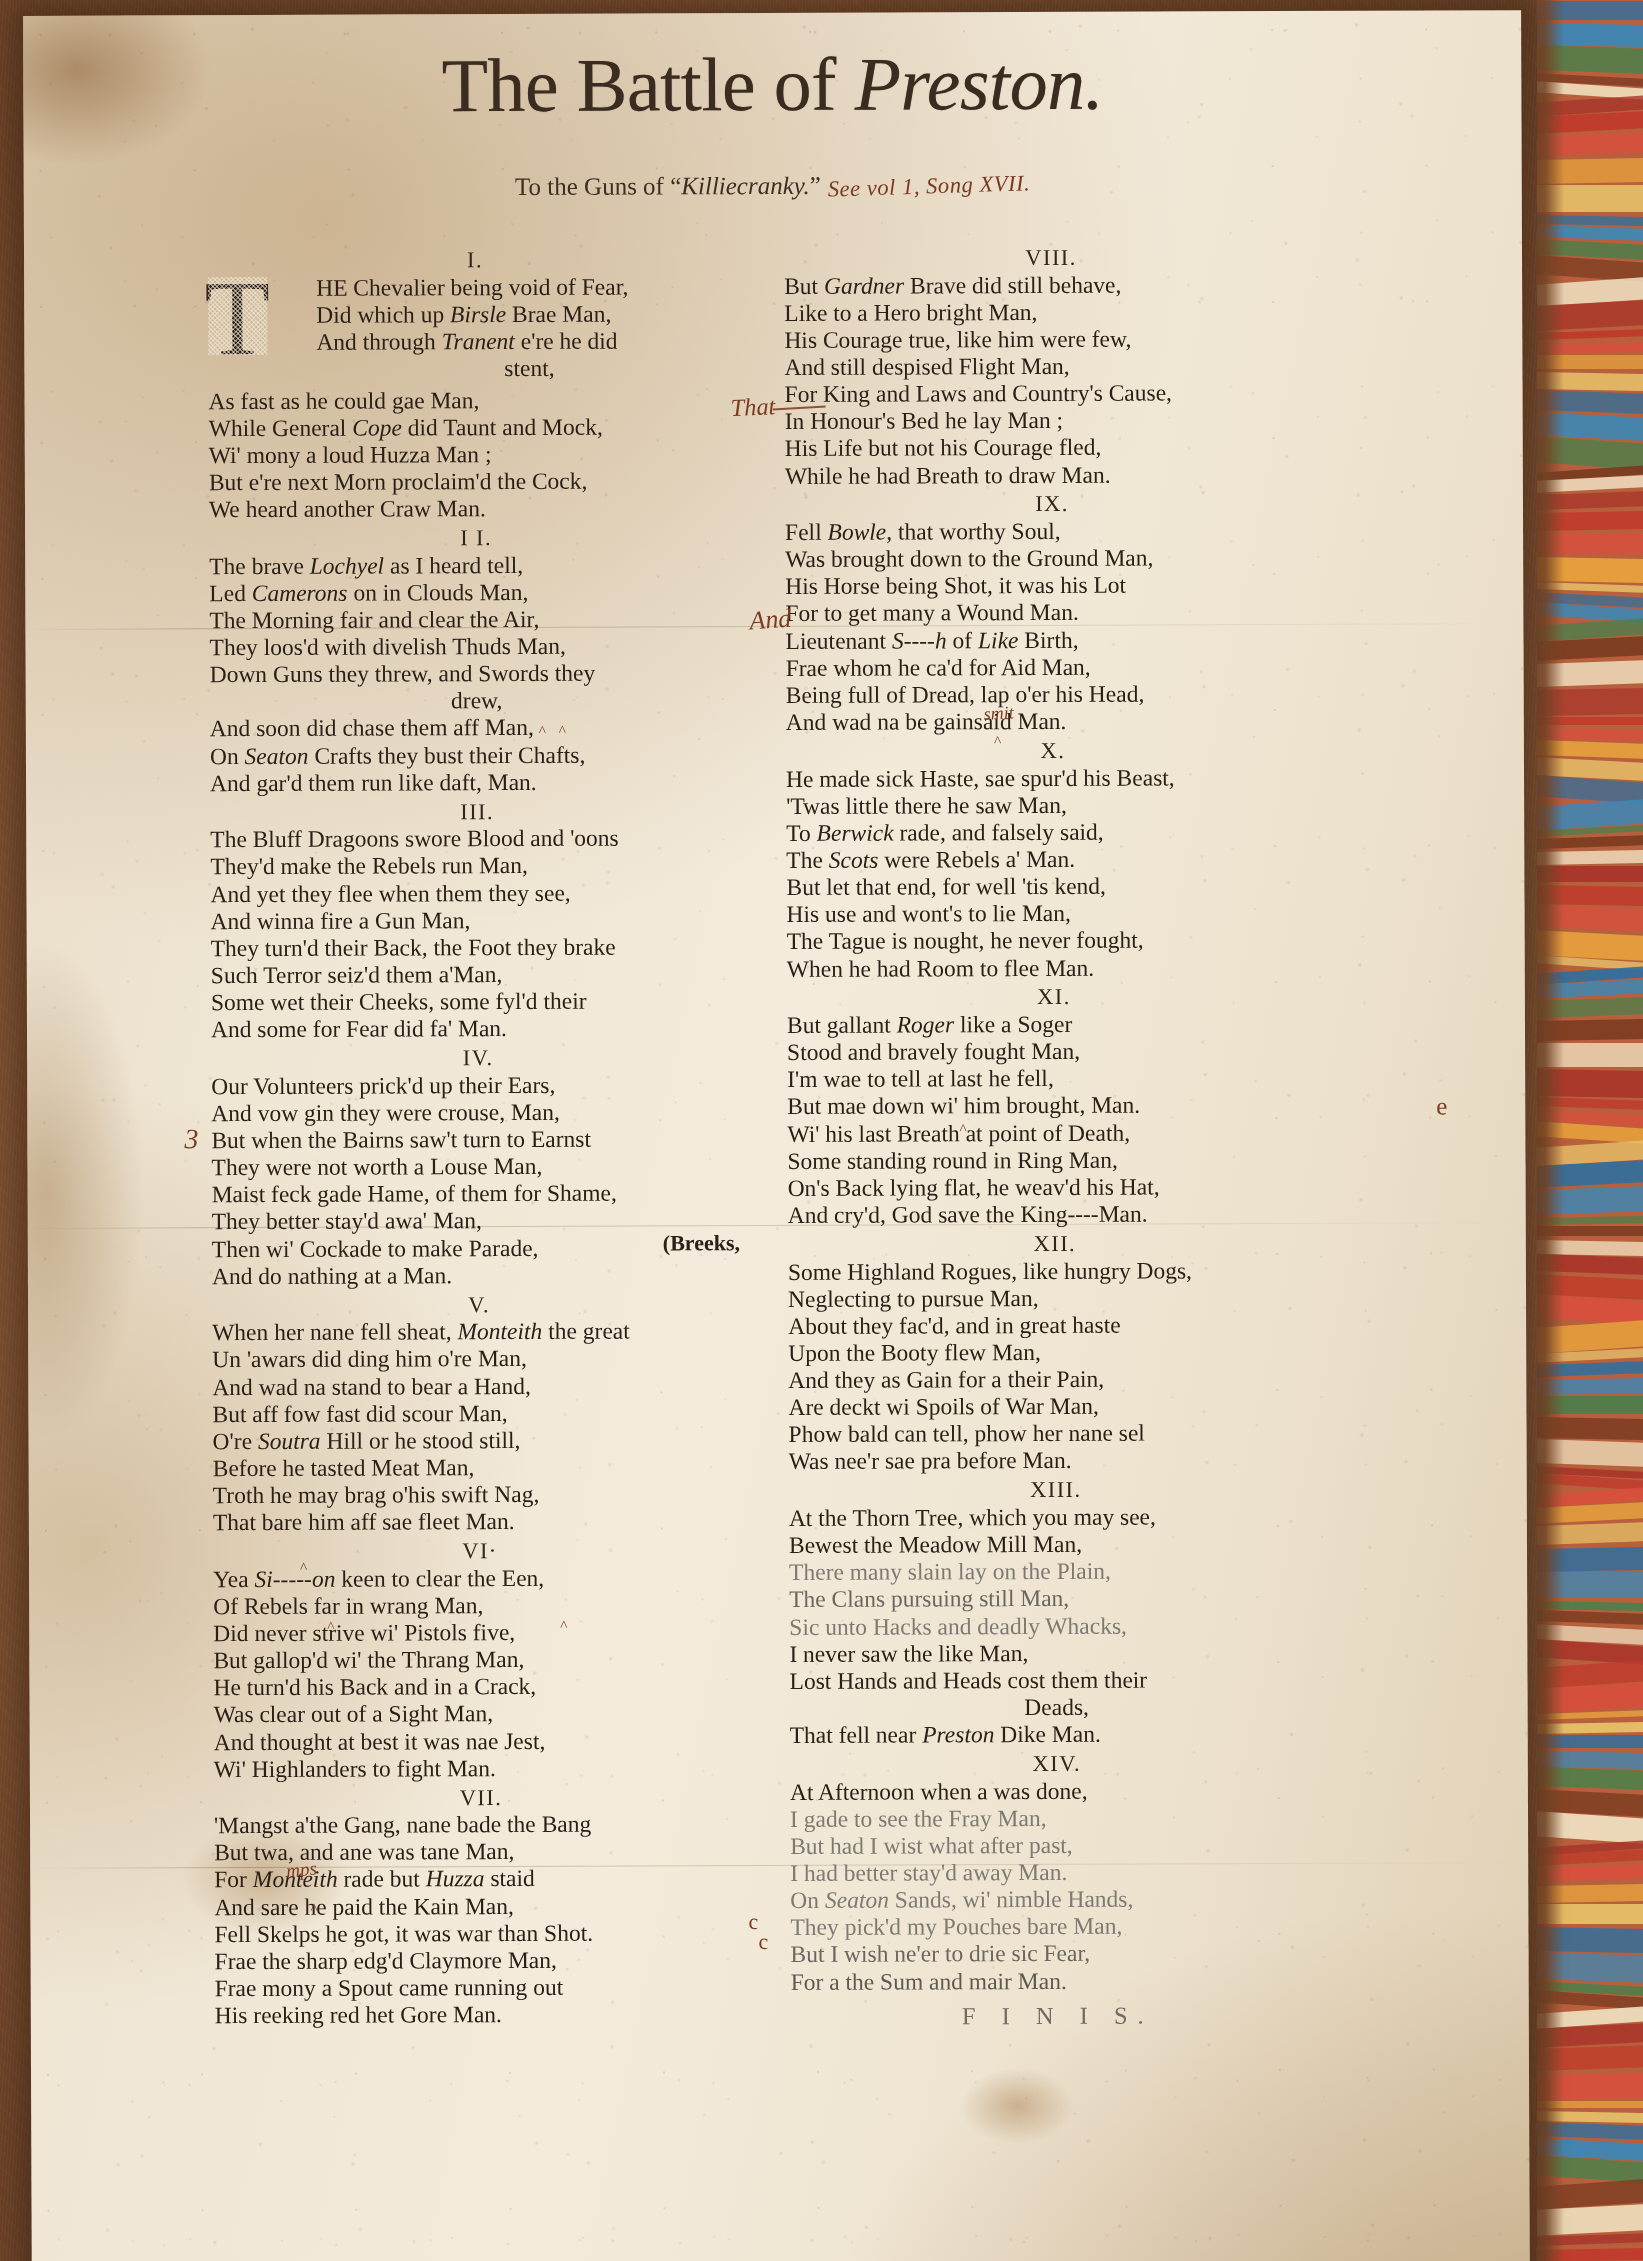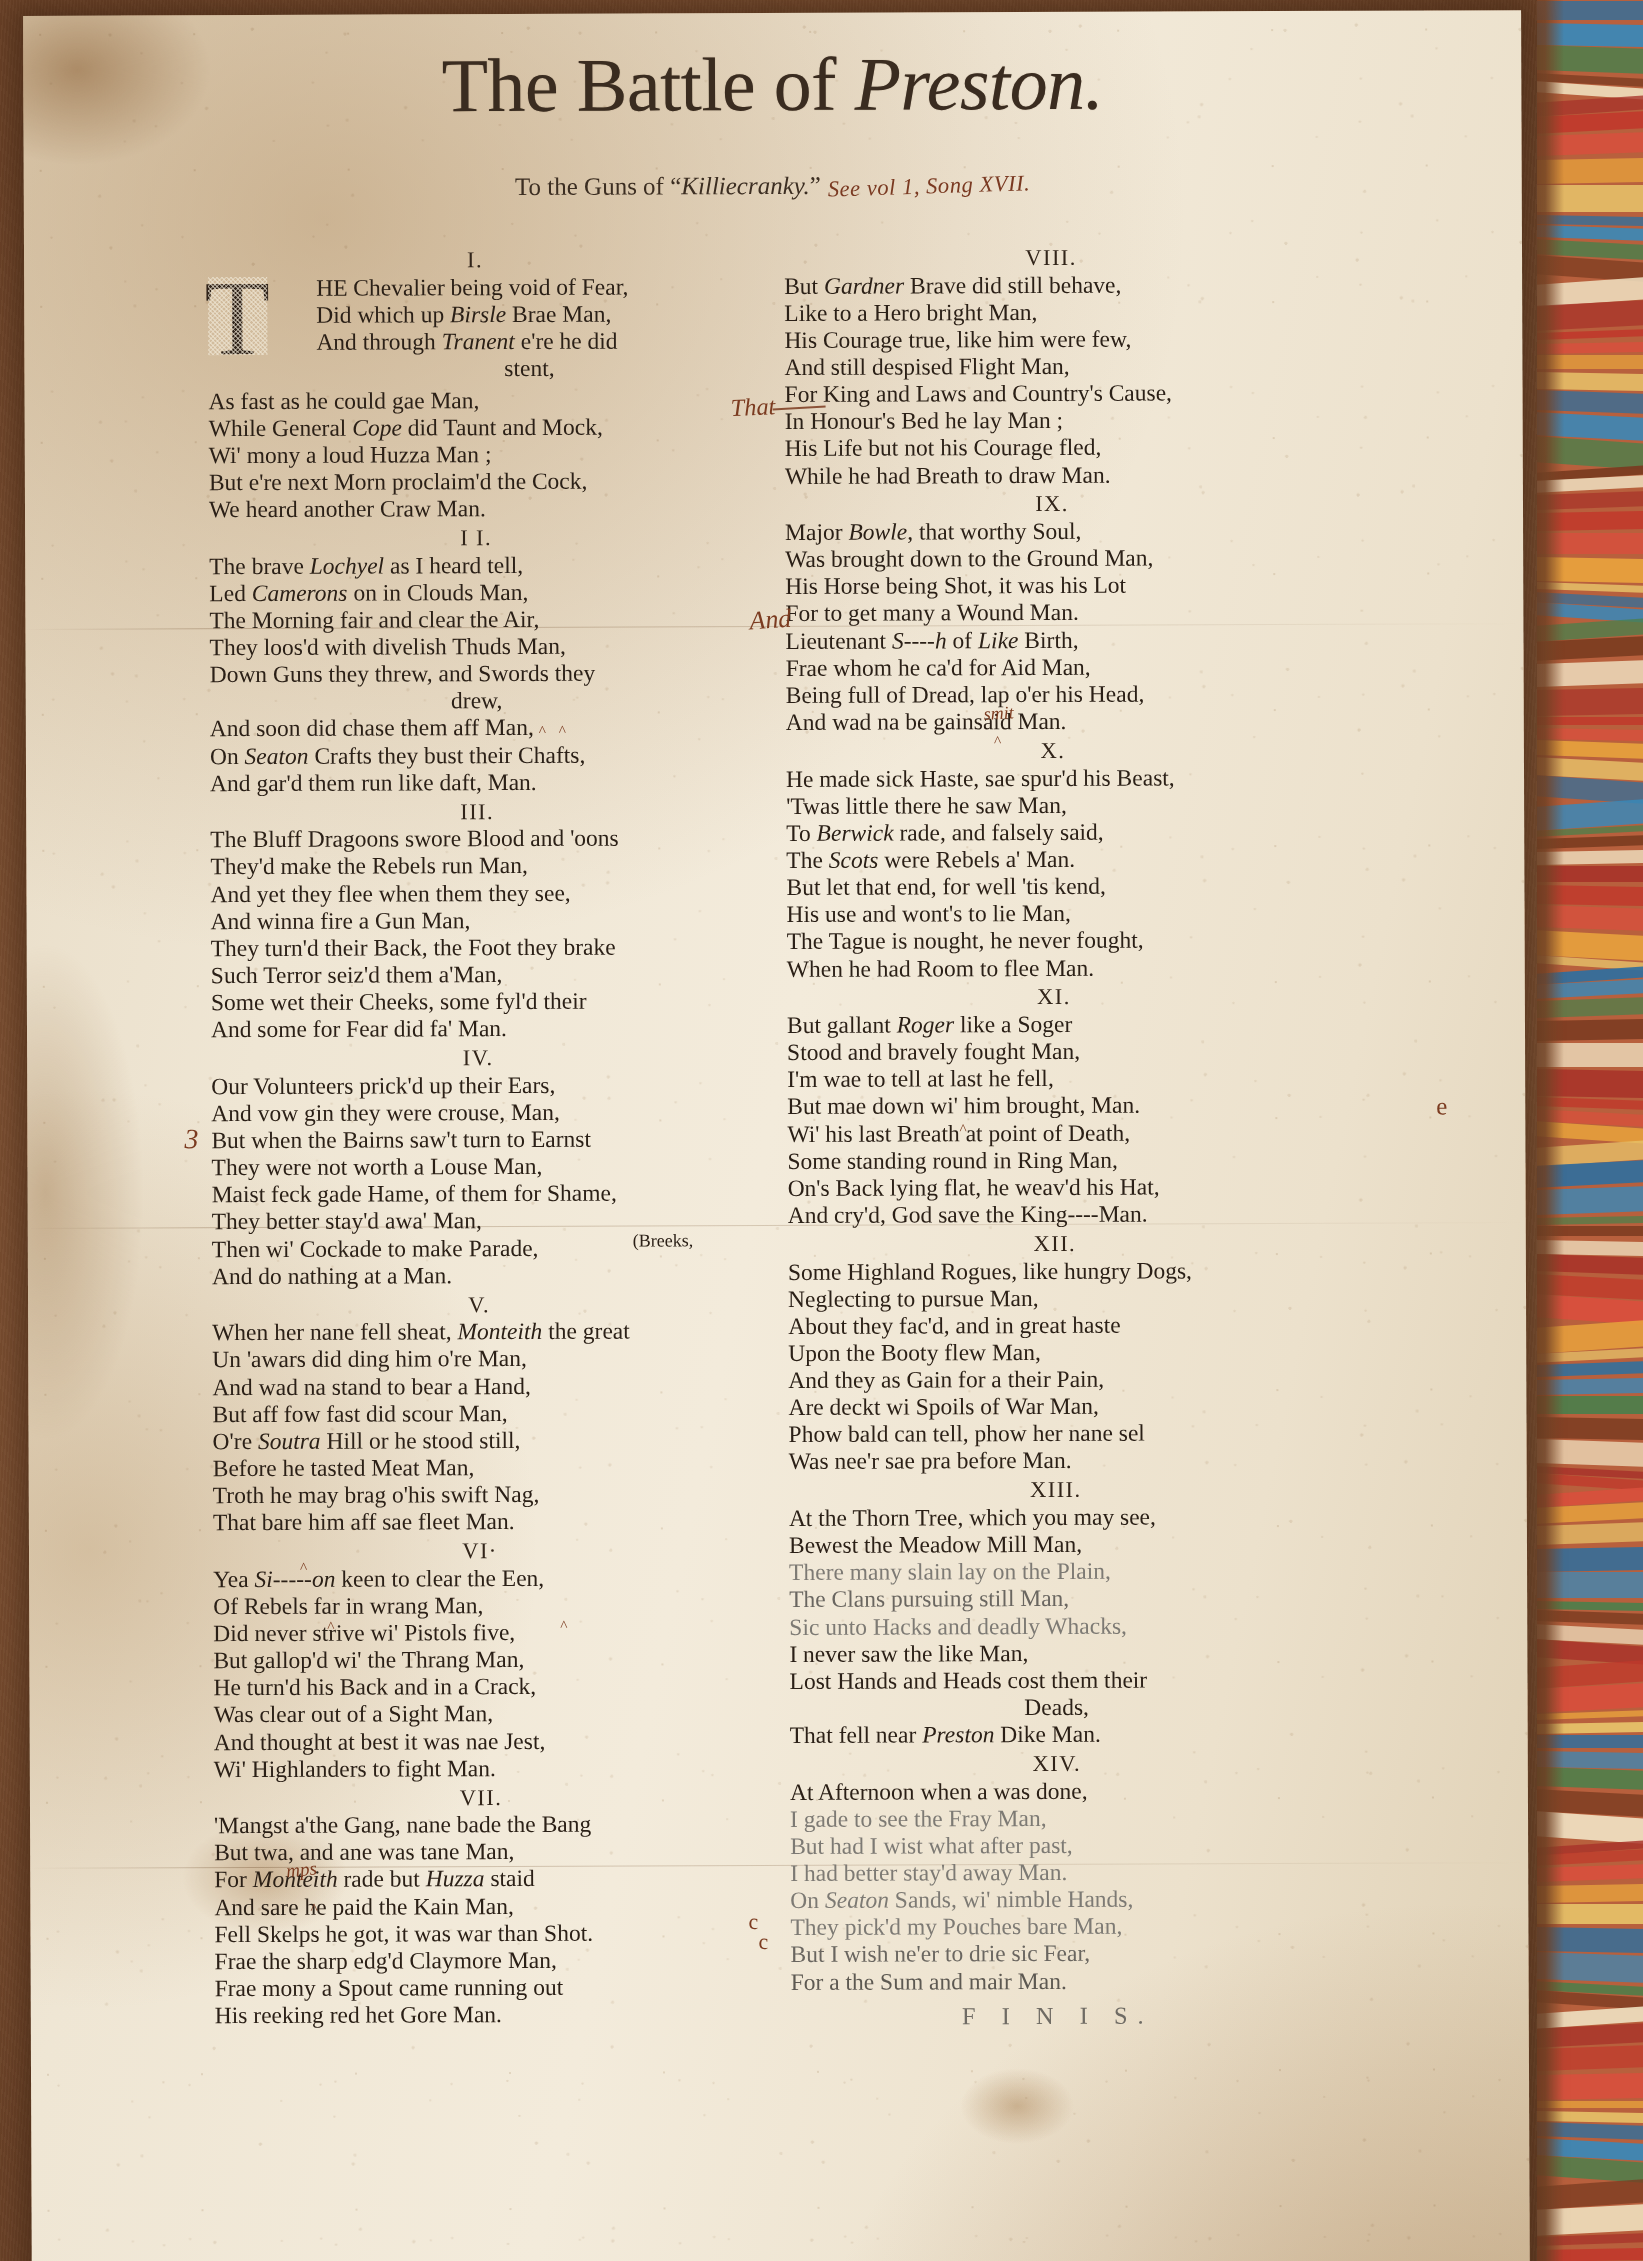--- a/index.html
+++ b/index.html
@@ -147,21 +147,21 @@
   .dropwrap .ln{ padding-left:108px; }
   .dropwrap .ln.c{ padding-left:108px; text-align:center; }
 
   .finis{
     text-align:center; font-size:24.4px; letter-spacing:10px;
     color:#6f6b64; margin-top:7.2px;
   }
 
   
   .breeks{
-    position:absolute; left:605px; font-size:18px; color:#2b2017; white-space:nowrap;
+    position:absolute; left:635px; font-size:22px; color:#2b2017; white-space:nowrap;font-weight:bold;
   }
 
   
   .ms-ink{
     position:absolute; color:#7b3b20;
     font-family:"Liberation Serif","DejaVu Serif",serif;
     font-style:italic; pointer-events:none;
   }
   .caret{ position:absolute; color:#7b3b20; font-size:15.4px; }
   .strike{
@@ -402,21 +402,21 @@
           <div class="ln"><span>Like to a Hero bright Man,</span></div>
           <div class="ln"><span>His Courage true, like him were few,</span></div>
           <div class="ln"><span>And still despised Flight Man,</span></div>
           <div class="ln"><span>For King and Laws and Country's Cause,</span></div>
           <div class="ln"><span>In Honour's Bed he lay Man ;</span></div>
           <div class="ln"><span>His Life but not his Courage fled,</span></div>
           <div class="ln"><span>While he had Breath to draw Man.</span></div>
         </div>
         <div class="stanza">
           <div class="num">IX.</div>
-          <div class="ln"><span>Major </span><span class="it">Bowle</span><span>, that worthy Soul,</span></div>
+          <div class="ln"><span>Fell </span><span class="it">Bowle</span><span>, that worthy Soul,</span></div>
           <div class="ln"><span>Was brought down to the Ground Man,</span></div>
           <div class="ln"><span>His Horse being Shot, it was his Lot</span></div>
           <div class="ln"><span>For to get many a Wound Man.</span></div>
           <div class="ln"><span>Lieutenant </span><span class="it">S----h</span><span> of </span><span class="it">Like</span><span> Birth,</span></div>
           <div class="ln"><span>Frae whom he ca'd for Aid Man,</span></div>
           <div class="ln"><span>Being full of Dread, lap o'er his Head,</span></div>
           <div class="ln"><span>And wad na be gainsaid Man.</span></div>
         </div>
         <div class="stanza">
           <div class="num">X.</div>

